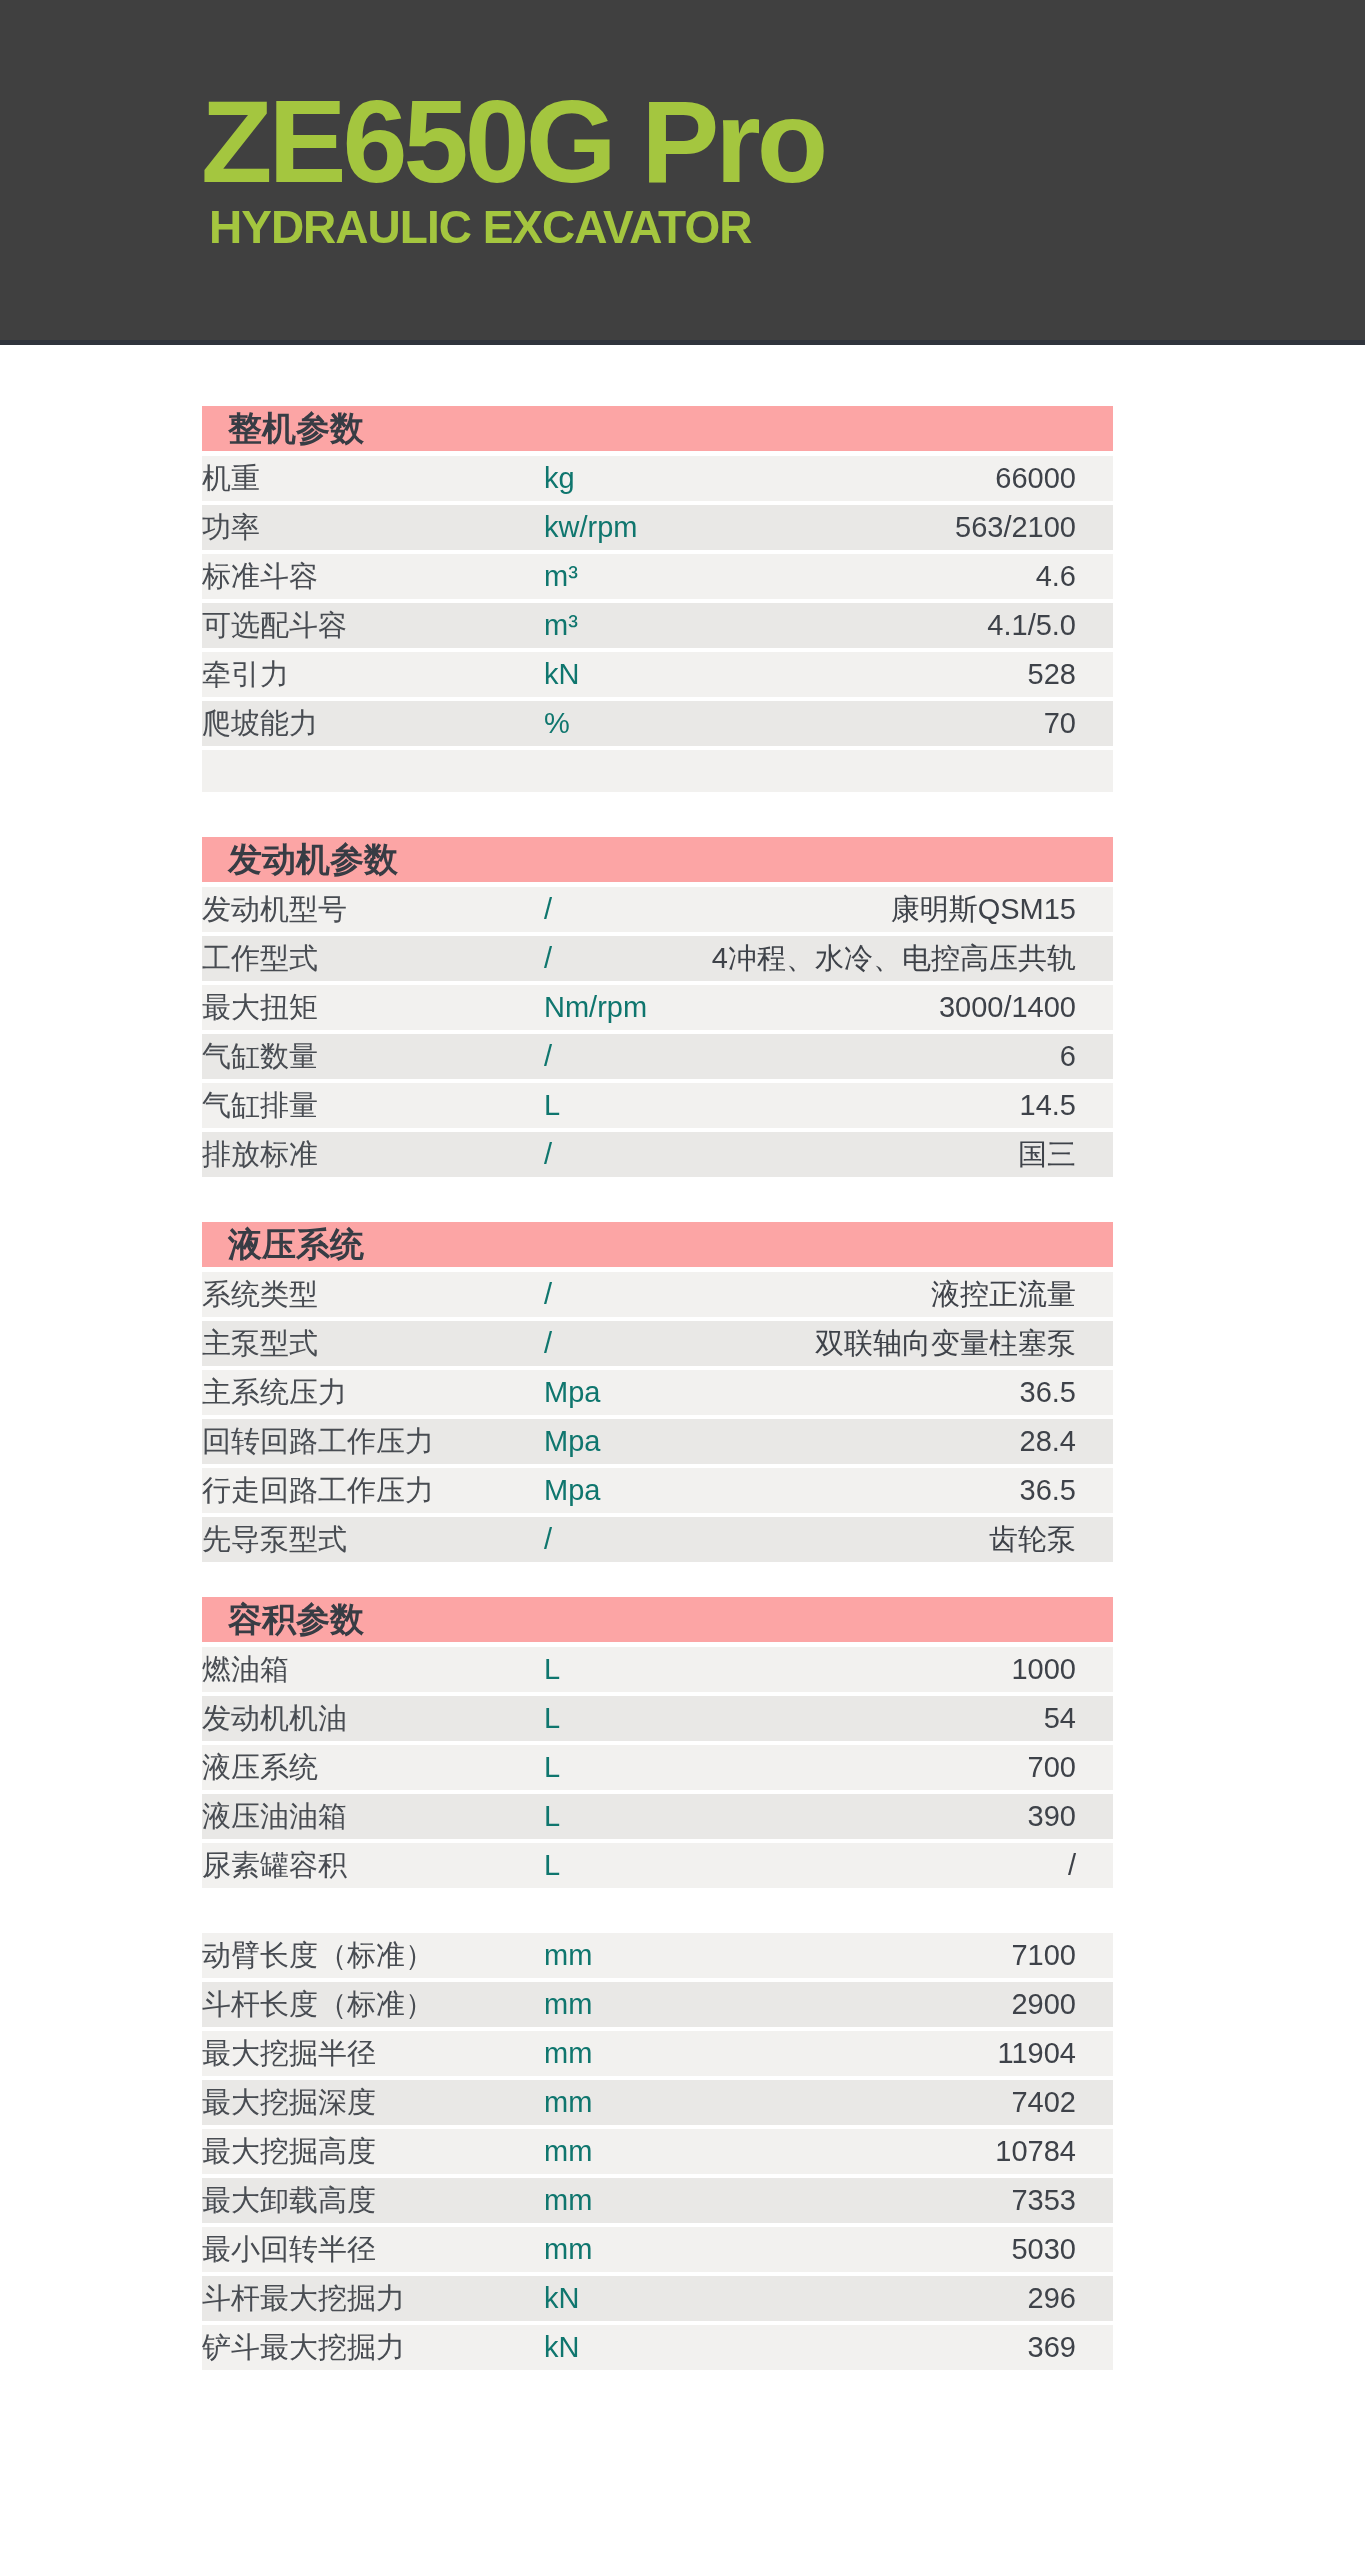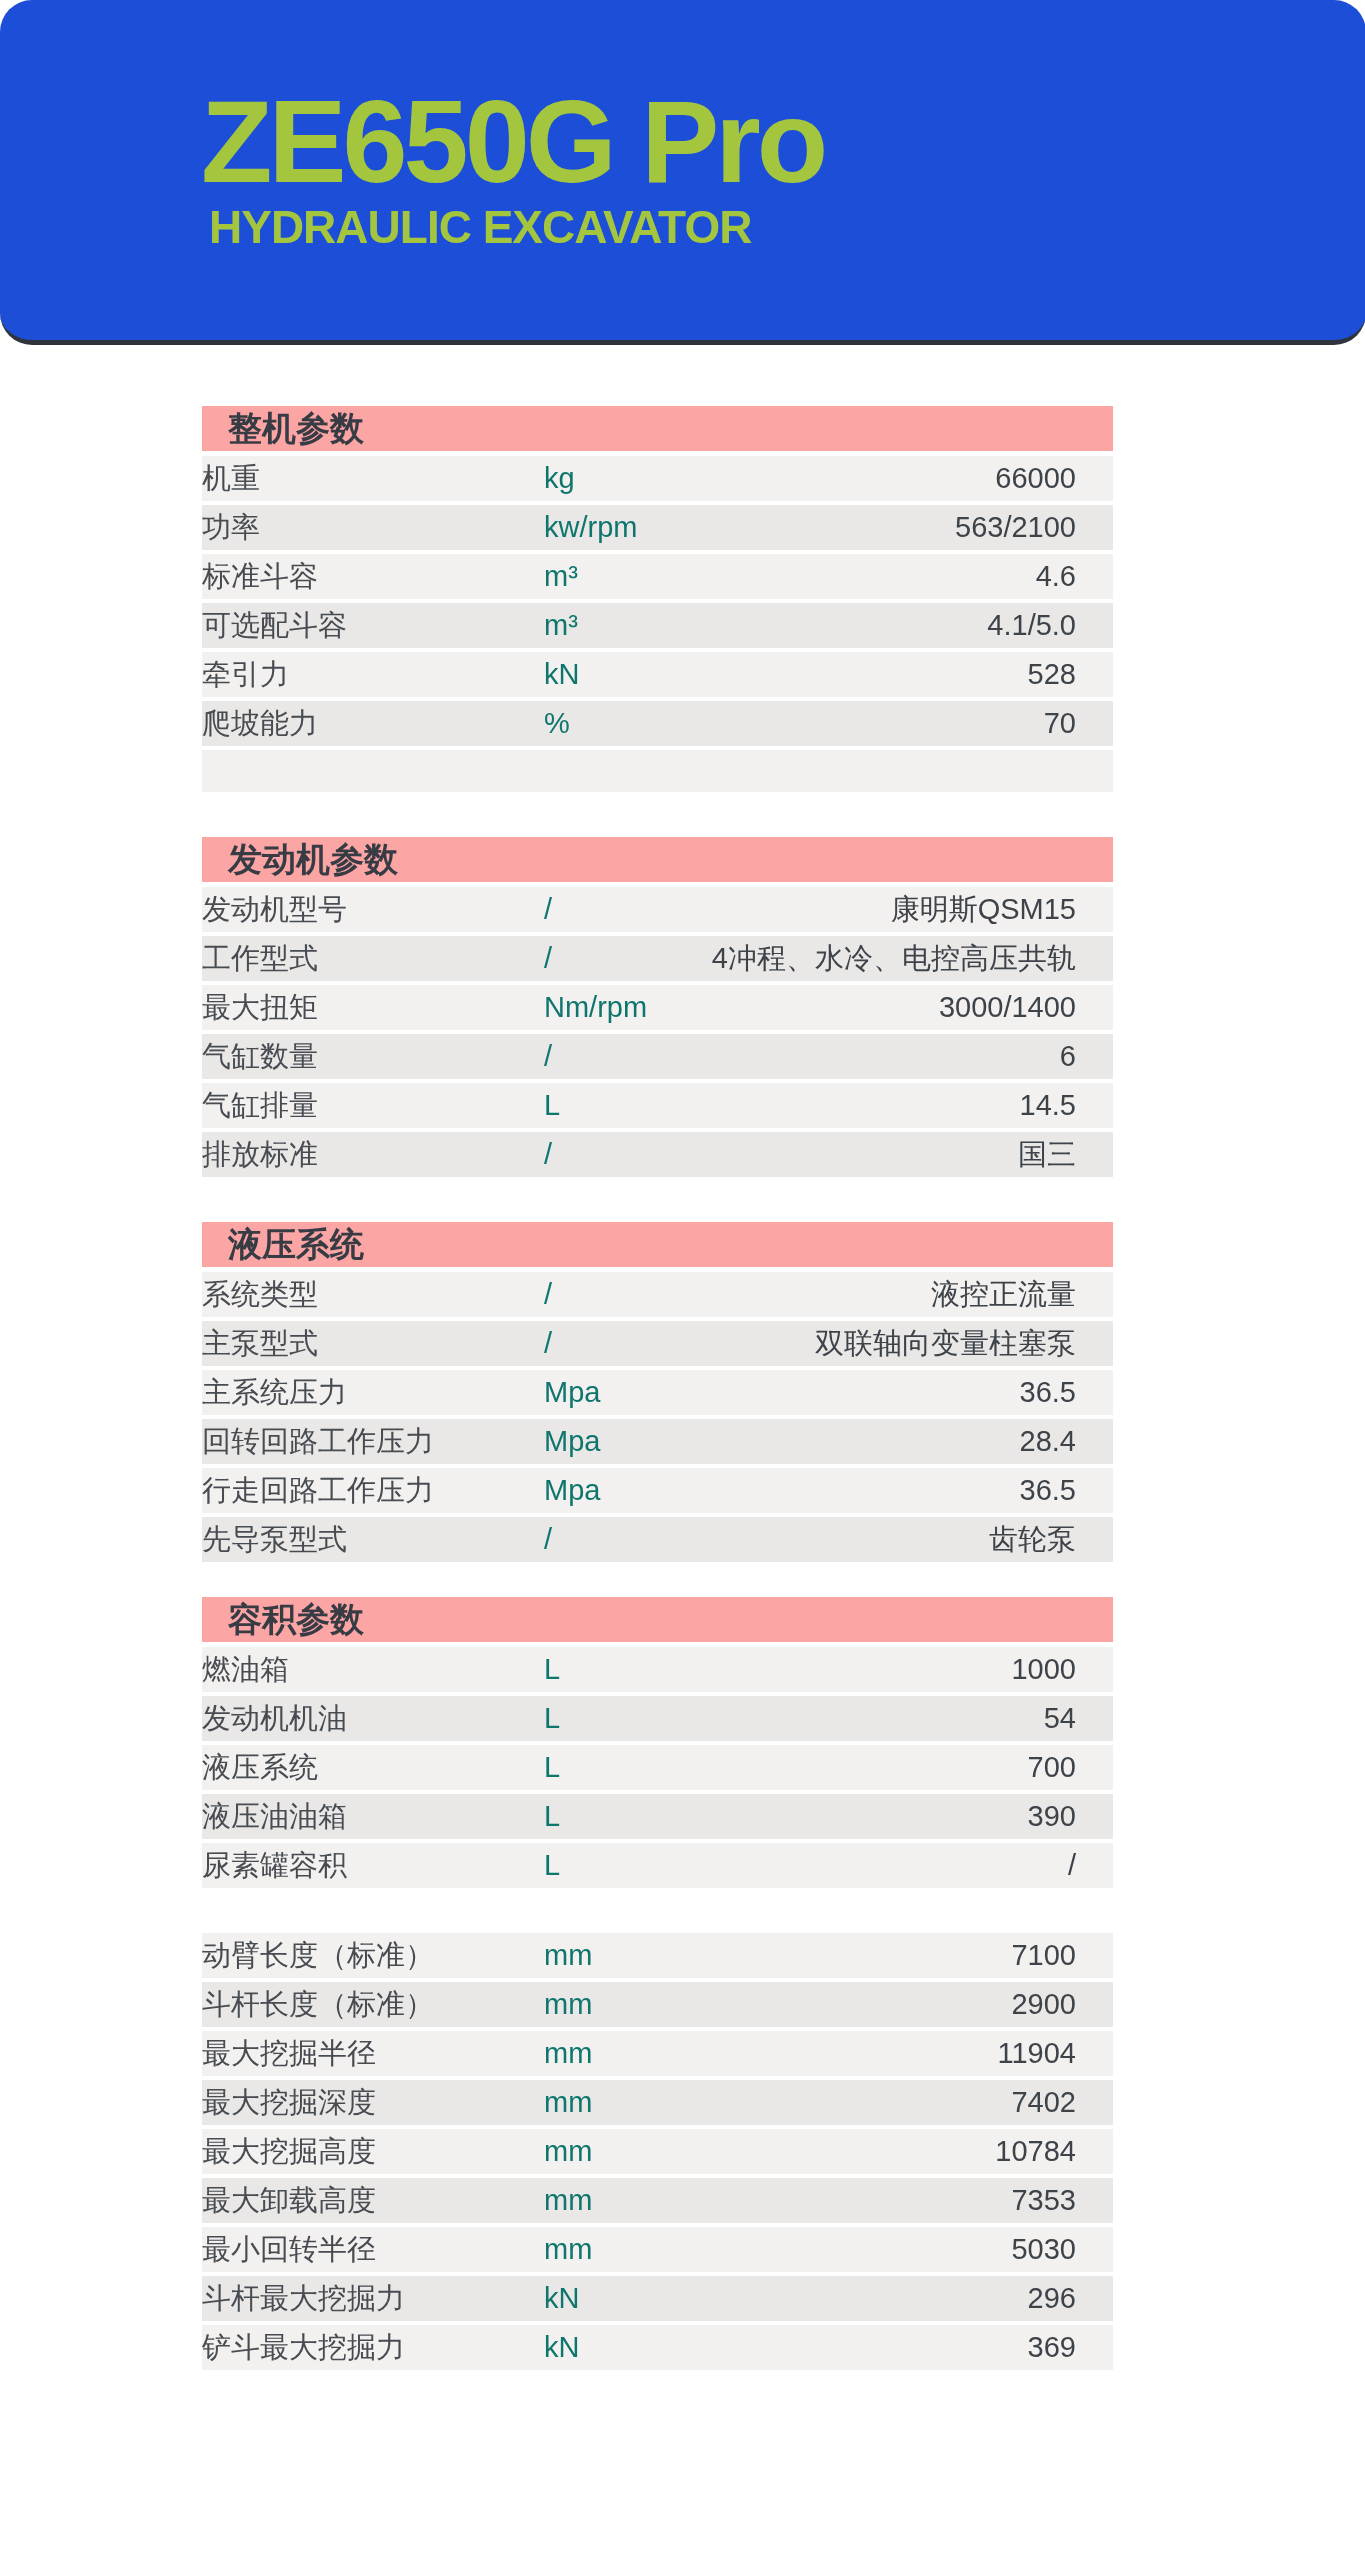--- a/index.html
+++ b/index.html
@@ -8,24 +8,23 @@
     width: 1366px;
     height: 2576px;
     background: #ffffff;
     font-family: "Liberation Sans", sans-serif;
     overflow: hidden;
   }
   
   .hero {
     width: 100%;
     height: 340px;
-    background: #1d4ed8;
+    background: #404040;
     border-bottom: 5px solid #2f343c;
     box-sizing: content-box;
-    border-radius: 32px;
   }
   .hero-inner { padding: 88px 0 0 201px; }
   .model-title {
     color: #a4c63f;
     font-size: 117px;
     font-weight: 800;
     letter-spacing: -4px;
     line-height: 0.92;
     margin: 0;
     white-space: nowrap;

